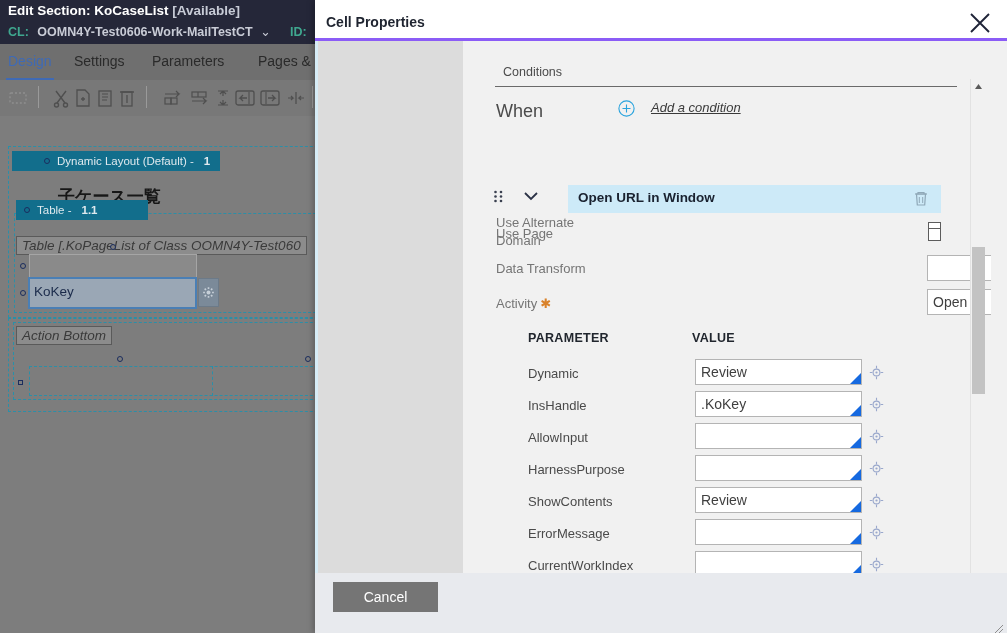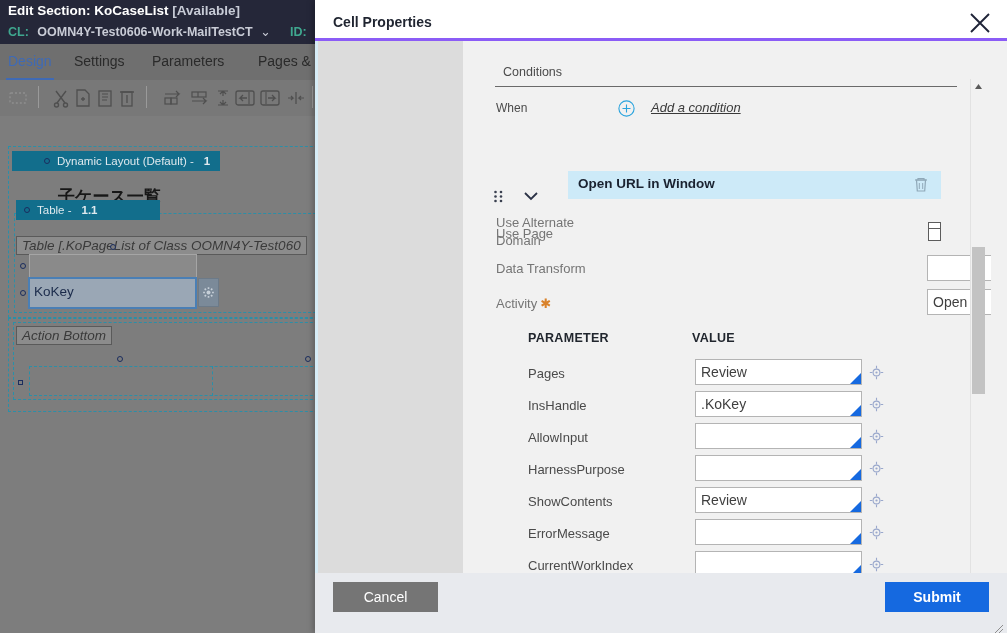--- a/index.html
+++ b/index.html
@@ -121,21 +121,20 @@
     box-shadow: -2px 0 6px rgba(0,0,0,0.25);
   }
   .modal-header {
     position: absolute; left: 0; top: 0; width: 692px; height: 44px;
     background: #ffffff;
   }
   .modal-title {
     position: absolute; left: 11px; top: 14px;
     font-size: 14px; font-weight: bold; color: #1f2430;
     white-space: nowrap;
-    margin-left: 7px;
   }
   .modal-close {
     position: absolute; right: 14px; top: 10px;
     width: 26px; height: 26px; cursor: pointer;
   }
 
   .modal-body {
     position: absolute; left: 0; top: 38px; width: 692px; height: 535px;
     background: #f1f1f1;
     border-top: 3px solid #8b5cf6;
@@ -158,34 +157,34 @@
     position: absolute; left: 40px; top: 24px;
     font-size: 12.5px; color: #4b4b4b; white-space: nowrap;
   }
   .sect-rule {
     position: absolute; left: 32px; top: 45px; width: 462px;
     height: 1px; background: #6a6a6a;
   }
 
   .when-lbl {
     position: absolute; left: 33px; top: 60px;
-    font-size: 12px; color: #4b4b4b;
+    font-size: 18px; color: #4b4b4b;
   }
   .plus-icon {
     position: absolute; left: 155px; top: 59px;
     width: 17px; height: 17px; cursor: pointer;
   }
   .add-cond {
     position: absolute; left: 188px; top: 59px;
     font-size: 13px; color: #3a3a3a;
     text-decoration: underline; cursor: pointer; white-space: nowrap; font-style: italic;
   }
 
   .action-row {
-    position: absolute; left: 105px; top: 130px; width: 373px; height: 28px;
+    position: absolute; left: 105px; top: 144px; width: 373px; height: 28px;
     background: #cdeaf8;
   }
   .action-row-title {
     position: absolute; left: 10px; top: 5px;
     font-size: 13.5px; font-weight: bold; color: #1a2230; white-space: nowrap;
   }
   .action-row-trash {
     position: absolute; right: 12px; top: 5px; width: 16px; height: 18px;
     cursor: pointer;
   }
@@ -378,21 +377,21 @@
 
       <div class="db-outer" style="left:8px; top:30px; width:330px; height:172px;"></div>
       <div class="db-badge" style="left:12px; top:35px;padding-left:32px;">
         <span class="dot"></span><span>Dynamic Layout (Default) -</span><span class="num">1</span>
       </div>
 
       <div class="jp-chev" style="left:16px; top:74px;">⌄</div>
       <div class="jp-title" style="left:58px; top:69px;">子ケース一覧</div>
 
       <div class="db-outer" style="left:14px; top:97px; width:322px; height:100px;"></div>
-      <div class="db-badge" style="left:16px; top:84px; width:144px;">
+      <div class="db-badge" style="left:16px; top:84px; width:132px;">
         <span class="dot"></span><span>Table -</span><span class="num">1.1</span>
       </div>
 
       <div class="tbl-label" style="left:16px; top:120px;">Table [.KoPageList of Class OOMN4Y-Test060</div>
 
       <div class="handle" style="left:110px; top:128px;"></div>
       <div class="cell-box" style="left:29px; top:138px; width:168px; height:26px;"></div>
       <div class="handle" style="left:20px; top:147px;"></div>
 
       <div class="cell-sel" style="left:28px; top:161px; width:169px; height:32px;"></div>
@@ -493,21 +492,21 @@
         </div>
         <div class="txtfield" style="left:464px; top:248px; width:200px;">
           <div class="val">Open</div>
 
         </div>
 
         <div class="col-head" style="left:65px; top:290px;">PARAMETER</div>
         <div class="col-head" style="left:229px; top:290px;">VALUE</div>
 
         <div id="param-rows">
-            <div class="fld-label" style="left: 65px; top: 325px; color: rgb(74, 74, 74);">Pages</div>
+            <div class="fld-label" style="left: 65px; top: 325px; color: rgb(74, 74, 74);">Dynamic</div>
             <div class="txtfield" style="left: 232px; top: 318px; width: 167px;">
               <div class="val">Review</div>
               <div class="corner"></div>
             </div>
             <div class="target-icon" style="left: 406px; top: 324px;"><svg width="15" height="15" viewBox="0 0 15 15">
                 <circle cx="7.5" cy="7.5" r="3.4" fill="none" stroke="#9aa8cc" stroke-width="1.1"></circle>
                 <circle cx="7.5" cy="7.5" r="1.1" fill="#9aa8cc"></circle>
                 <path d="M7.5 .8 v2.6 M7.5 11.6 v2.6 M.8 7.5 h2.6 M11.6 7.5 h2.6" stroke="#9aa8cc" stroke-width="1.1"></path>
               </svg></div>
             <div class="fld-label" style="left: 65px; top: 357px; color: rgb(74, 74, 74);">InsHandle</div>
@@ -583,21 +582,20 @@
         <div class="scroll-arrow" style="top:513px;">
           <svg width="9" height="7" viewBox="0 0 9 7">
               <path d="M4.5 6 L1 1 H8 Z" fill="#5a5a5a"></path>
             </svg>
         </div>
       </div>
     </div>
 
     <div class="modal-footer">
       <button class="btn-cancel">Cancel</button>
-      <button class="btn-submit">Submit</button>
       <div class="resize-grip">
         <svg width="10" height="10" viewBox="0 0 10 10">
             <path d="M9 1 L1 9 M9 5 L5 9" stroke="#8d8d8d" stroke-width="1"></path>
           </svg>
       </div>
     </div>
   </div>
 </div>
 
 </body></html>

